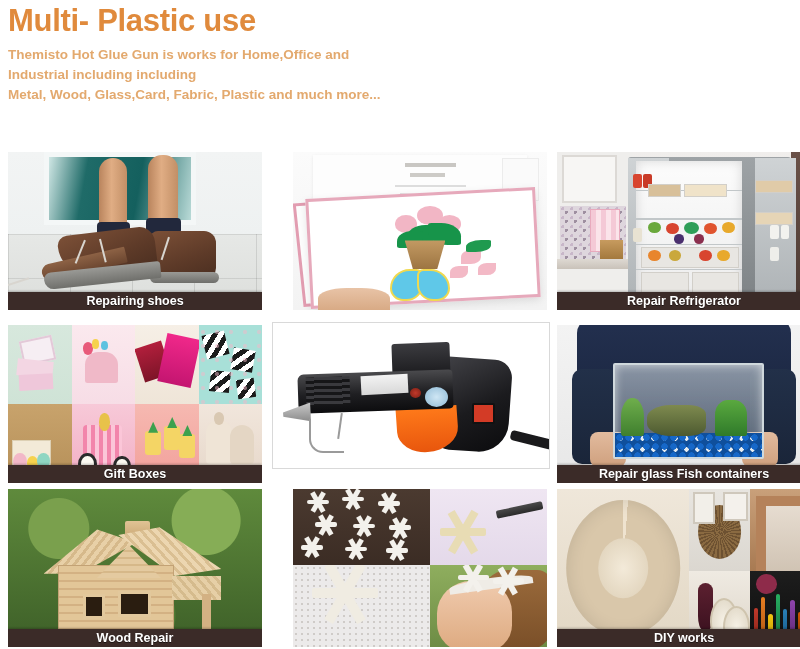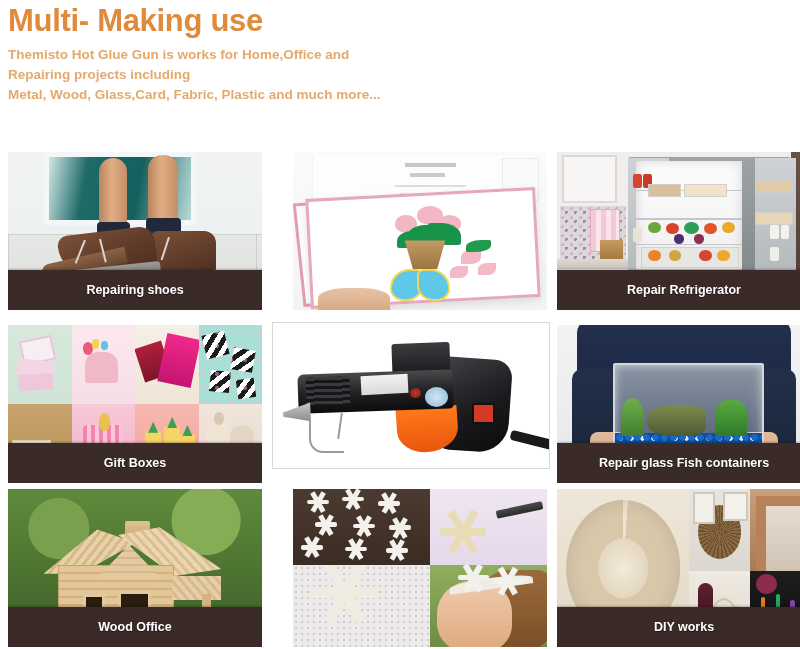--- a/index.html
+++ b/index.html
@@ -21,21 +21,21 @@
   .subline{
     font-size:13.5px;font-weight:bold;color:#E3A96E;
     line-height:1.48;margin:0;white-space:nowrap;
   }
 
   
   .grid{position:absolute;left:0;top:0;width:800px;height:649px;}
   .tile{position:absolute;width:254px;height:158px;overflow:hidden;background:#fff;}
   .tile .photo{position:absolute;inset:0;overflow:hidden;}
   .caption{
-    position:absolute;left:0;right:0;bottom:0;height:40px;
+    position:absolute;left:0;right:0;bottom:0;height:18px;
     background:#3B2B28;
     color:#ffffff;font-size:12.5px;font-weight:bold;
     display:flex;align-items:center;justify-content:center;
     text-shadow:0 1px 0 rgba(0,0,0,.5);
     box-shadow:0 -1px 2px rgba(0,0,0,.25);
   }
   .tile.product{background:#fff;border:1px solid #d9d9d9;}
   .tile.product .photo{inset:0;}
 
   
@@ -276,23 +276,23 @@
   .vase{position:absolute;left:14%;top:16%;width:26%;height:62%;
     background:linear-gradient(#5c2030,#3d1220);border-radius:10px 10px 40% 40%;}
   .plate{position:absolute;border-radius:50%;background:radial-gradient(#f6f1e6,#ddd4c2);
     border:2px solid #cfc4ae;}
   .drip{position:absolute;bottom:0;width:7%;border-radius:4px 4px 0 0;}
 </style>
 </head>
 <body>
 
 <div class="header">
-  <h1 class="title">Multi- Making use</h1>
+  <h1 class="title">Multi- Plastic use</h1>
   <p class="subline">Themisto Hot Glue Gun is works for Home,Office and</p>
-  <p class="subline">Repairing projects including</p>
+  <p class="subline">Industrial including including</p>
   <p class="subline">Metal, Wood, Glass,Card, Fabric, Plastic and much more...</p>
 </div>
 
 <div class="grid">
 
   <div class="tile" style="left:8px;top:152px;">
     <div class="photo shoes">
       <div class="door"></div>
         <div class="tilegrid"></div>
       <div class="leg l1"></div>
@@ -481,21 +481,21 @@
         <div class="roofL"></div>
           <div class="roofR"></div>
         <div class="wall"></div>
         <div class="gable"></div>
         <div class="porch"></div>
           <div class="post"></div>
         <div class="win w1"></div>
           <div class="win w2"></div>
       </div>
     </div>
-    <div class="caption">Wood Office</div>
+    <div class="caption">Wood Repair</div>
   </div>
 
   <div class="tile" style="left:293px;top:489px;">
     <div class="photo">
       <div class="collage4">
         <div class="h4a">
           <div class="snow" style="left:10%;top:14%;width:16%;height:6%;"></div>
           <div class="snow" style="left:36%;top:10%;width:16%;height:6%;"></div>
           <div class="snow" style="left:62%;top:16%;width:16%;height:6%;"></div>
           <div class="snow" style="left:16%;top:44%;width:16%;height:6%;"></div>

